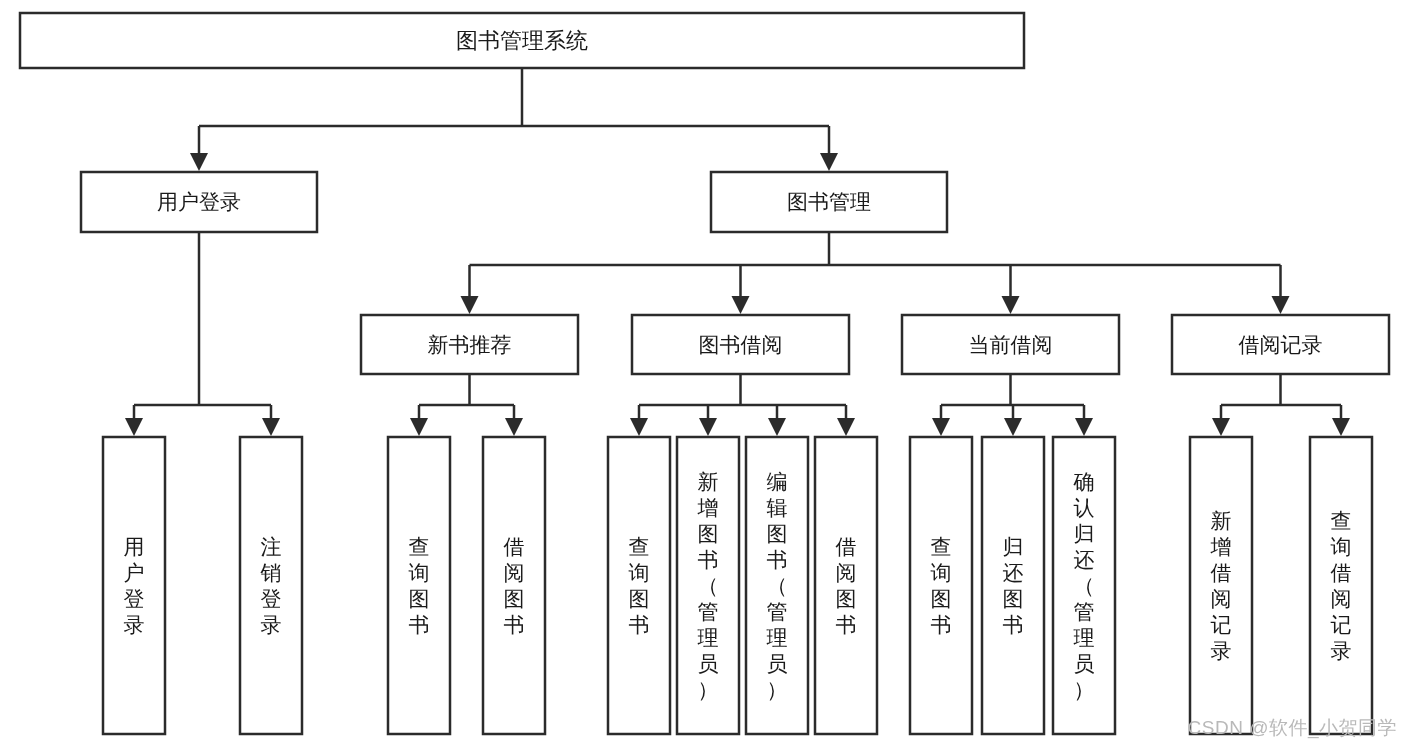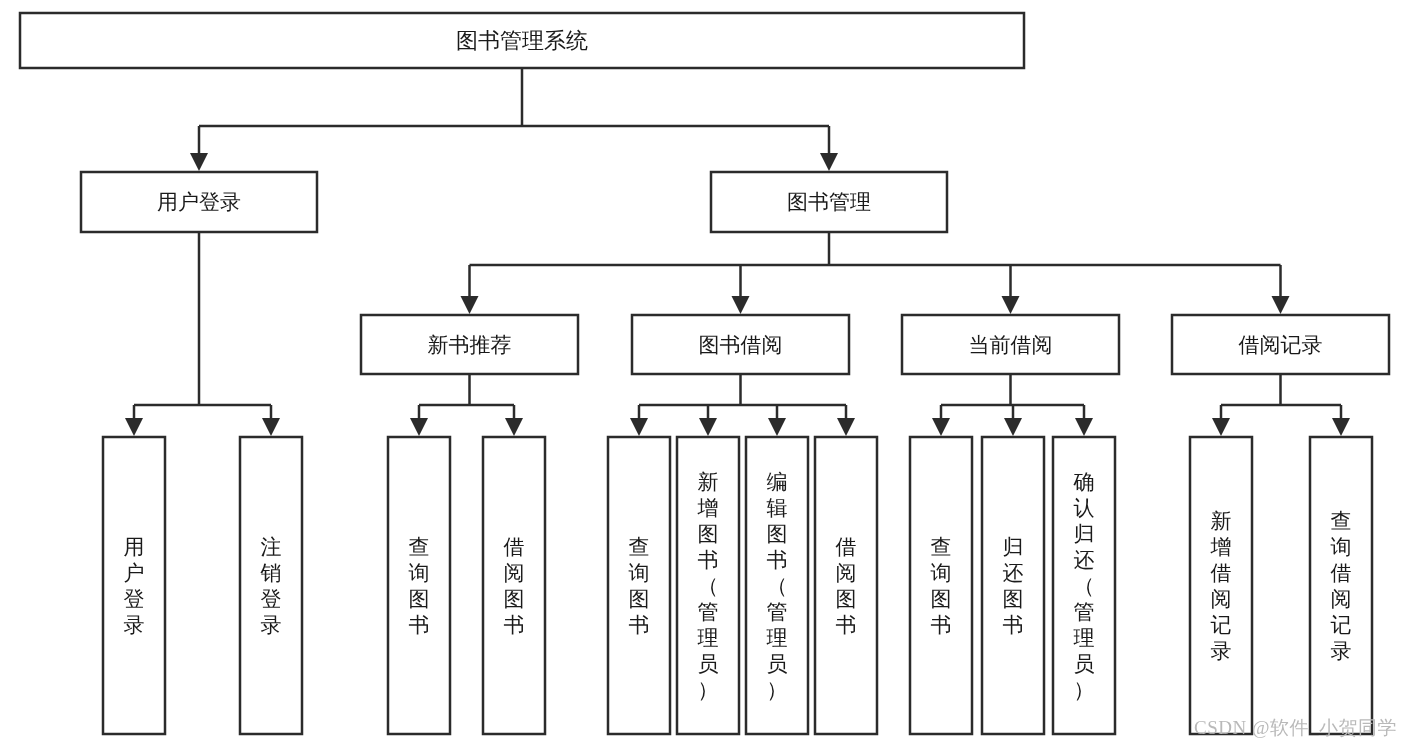--- a/index.html
+++ b/index.html
@@ -40,21 +40,21 @@
     stroke-linecap: butt;
   }
   .arrow-head {
     fill: #2b2b2b;
     stroke: none;
   }
   .watermark {
     position: absolute;
     right: 8px;
     bottom: 6px;
-    font-family: Liberation Serif, serif;
+    font-family: Liberation Sans, sans-serif;
     font-size: 19px;
     color: #b9b9b9;
     white-space: nowrap;
     letter-spacing: 0.5px;
     pointer-events: none;
   }
 </style>
 </head>
 <body>
 

